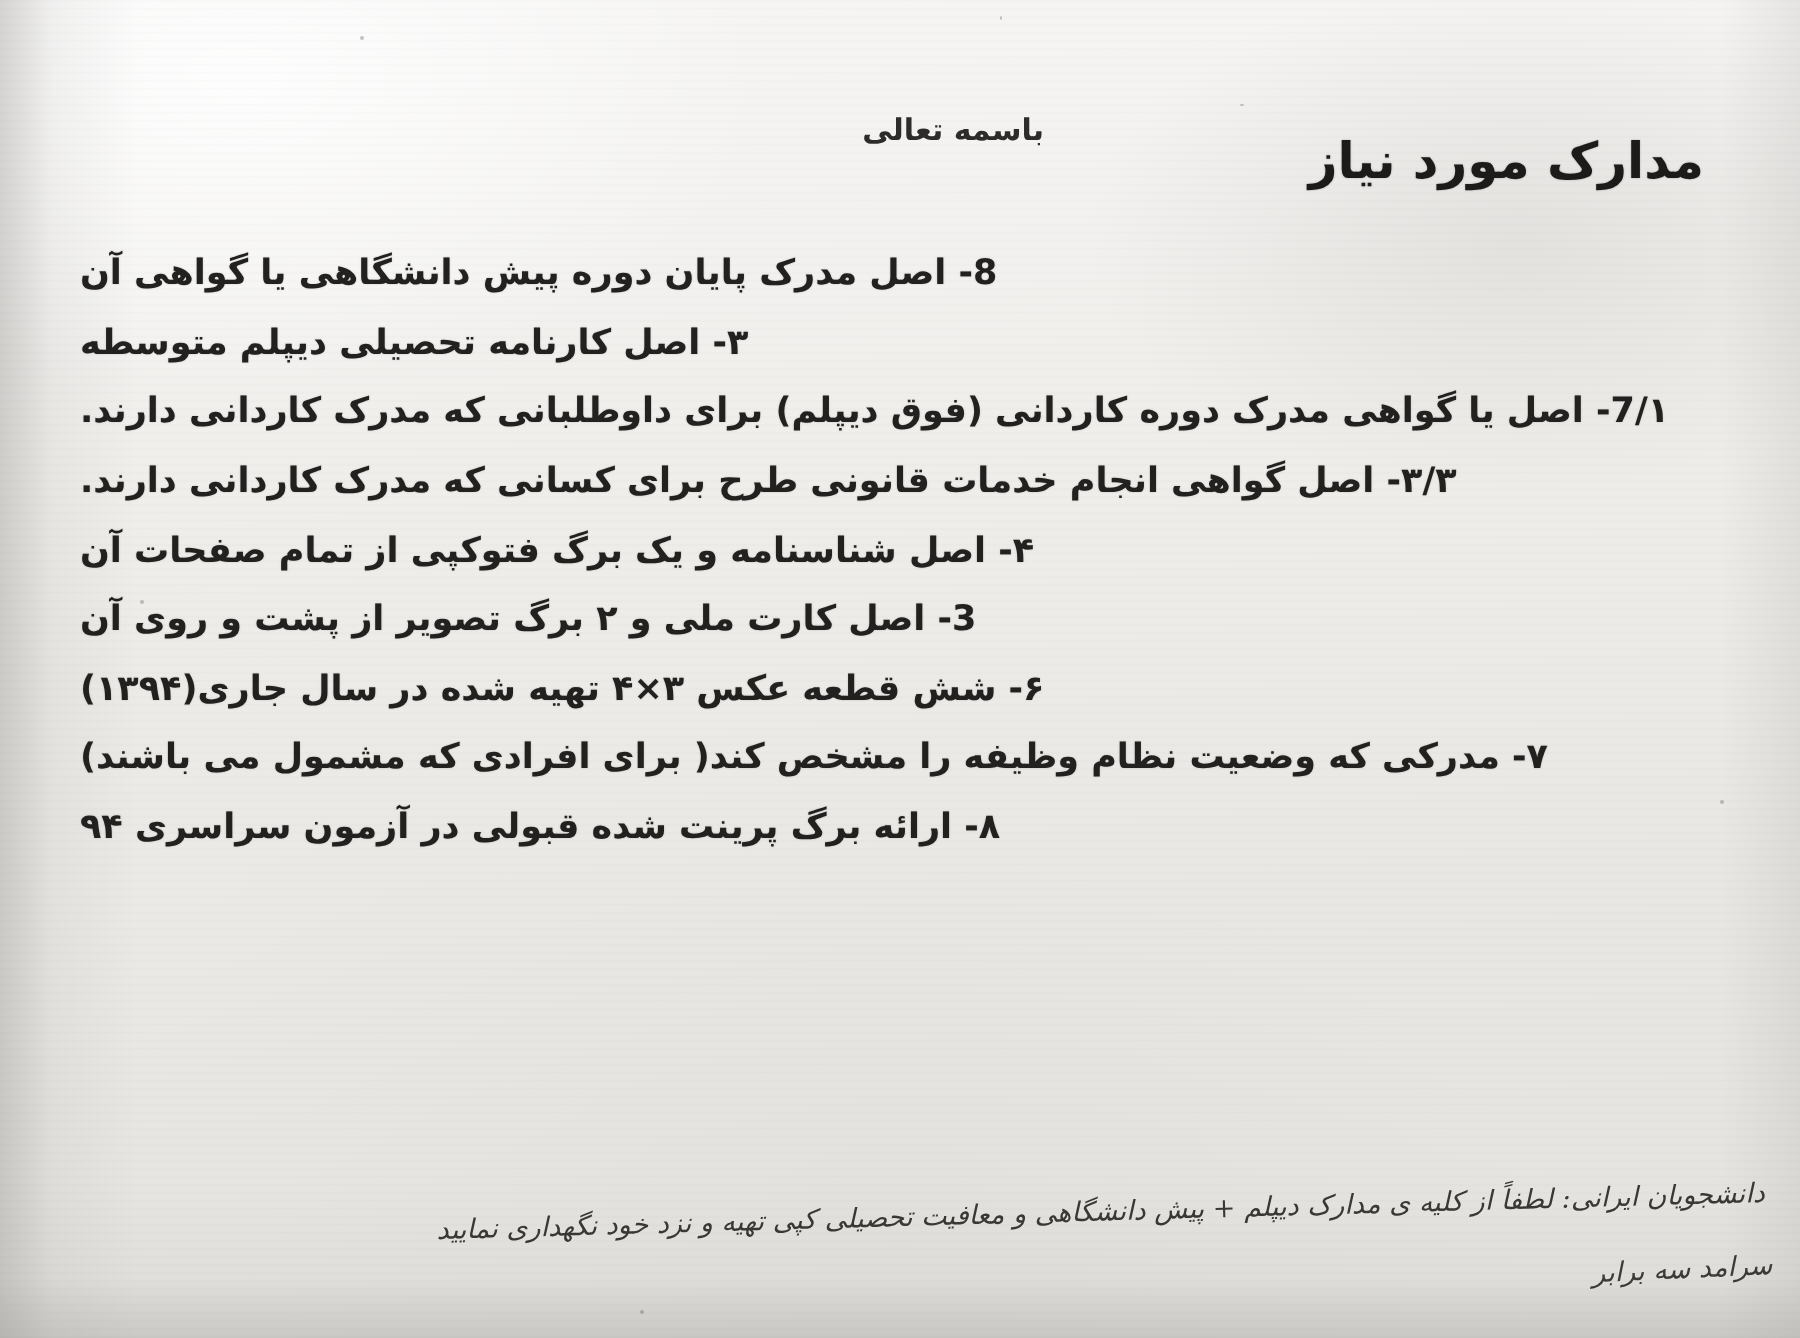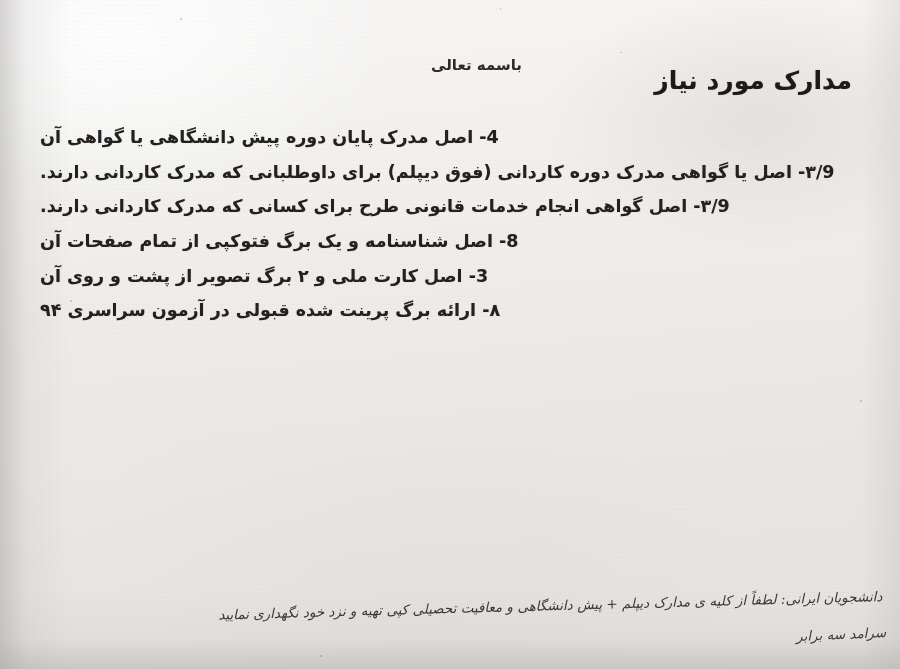--- a/index.html
+++ b/index.html
@@ -143,25 +143,28 @@
 <body>
 
 <div id="page">
   <div class="content">
 
     <div class="bismillah">باسمه تعالی</div>
 
     <div class="doc-title">مدارک مورد نیاز</div>
 
     <div class="items">
-      <div class="item">4- اصل مدرک پایان دوره پیش دانشگاهی یا گواهی آن</div>
-      <div class="item">۳/9- اصل یا گواهی مدرک دوره کاردانی (فوق دیپلم) برای داوطلبانی که مدرک کاردانی دارند.</div>
-      <div class="item">۳/9- اصل گواهی انجام خدمات قانونی طرح برای کسانی که مدرک کاردانی دارند.</div>
-      <div class="item">8- اصل شناسنامه و یک برگ فتوکپی از تمام صفحات آن</div>
+      <div class="item">8- اصل مدرک پایان دوره پیش دانشگاهی یا گواهی آن</div>
+      <div class="item">۳- اصل کارنامه تحصیلی دیپلم متوسطه</div>
+      <div class="item">7/۱- اصل یا گواهی مدرک دوره کاردانی (فوق دیپلم) برای داوطلبانی که مدرک کاردانی دارند.</div>
+      <div class="item">۳/۳- اصل گواهی انجام خدمات قانونی طرح برای کسانی که مدرک کاردانی دارند.</div>
+      <div class="item">۴- اصل شناسنامه و یک برگ فتوکپی از تمام صفحات آن</div>
       <div class="item">3- اصل کارت ملی و ۲ برگ تصویر از پشت و روی آن</div>
+      <div class="item">۶- شش قطعه عکس ۳×۴ تهیه شده در سال جاری(۱۳۹۴)</div>
+      <div class="item">۷- مدرکی که وضعیت نظام وظیفه را مشخص کند( برای افرادی که مشمول می باشند)</div>
       <div class="item">۸- ارائه برگ پرینت شده قبولی در آزمون سراسری ۹۴</div>
     </div>
 
     <div class="handwriting hw-line1">دانشجویان ایرانی: لطفاً از کلیه ی مدارک دیپلم + پیش دانشگاهی و معافیت تحصیلی کپی تهیه و نزد خود نگهداری نمایید</div>
     <div class="handwriting hw-line2">سرامد سه برابر</div>
 
   </div>
 
   <span class="speck" style="left:180px; top:18px; width:2px; height:2px;"></span>
   <span class="speck" style="left:620px; top:52px; width:2px; height:1px;"></span>

